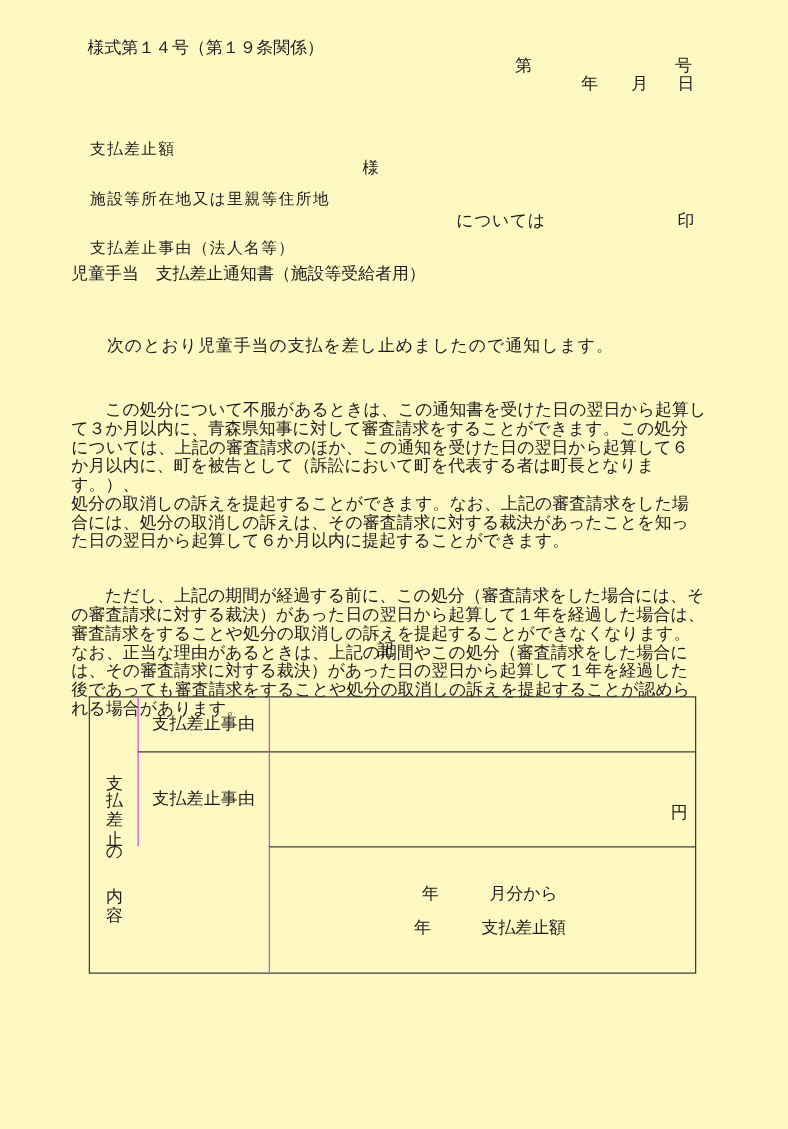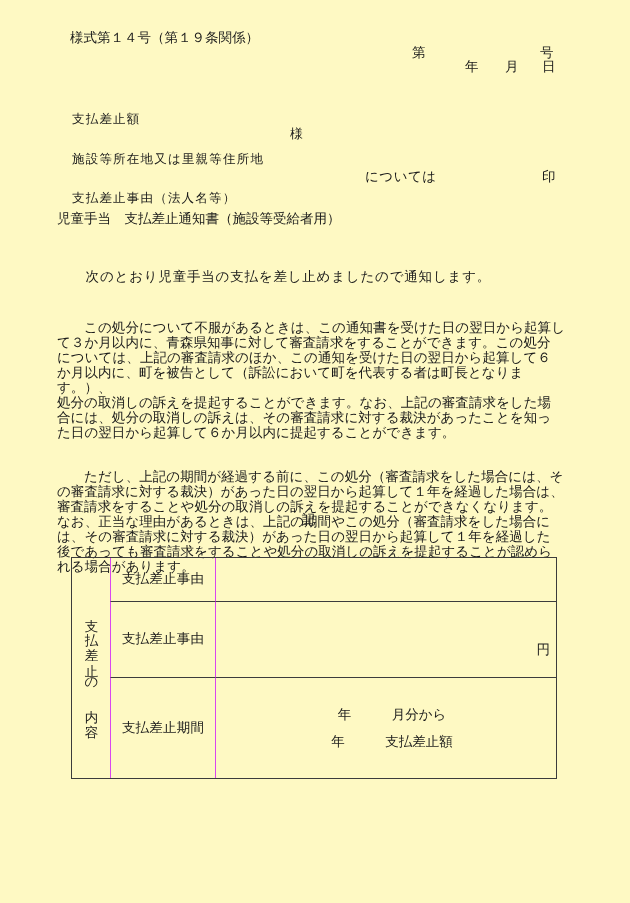--- a/index.html
+++ b/index.html
@@ -117,20 +117,19 @@
     <div class="cell v-header">支払差止の内容</div>
 
     <div class="cell cell-label b-left" style="grid-column:2;grid-row:1;">支払差止事由</div>
     <div class="cell cell-reason b-left"></div>
 
     <div class="cell cell-label b-left b-top" style="grid-column:2;grid-row:2;">支払差止事由</div>
     <div class="cell cell-amount b-left b-top">
       <span>円</span>
     </div>
 
-    <div class="cell cell-label b-left b-top" style="grid-column:2;grid-row:3;">支払差止期間</div>
     <div class="cell cell-period b-left b-top">
       <div>年　　　月分から</div>
       <div>年　　　支払差止額</div>
     </div>
   </div>
 
 </div>
 
 </body></html>

